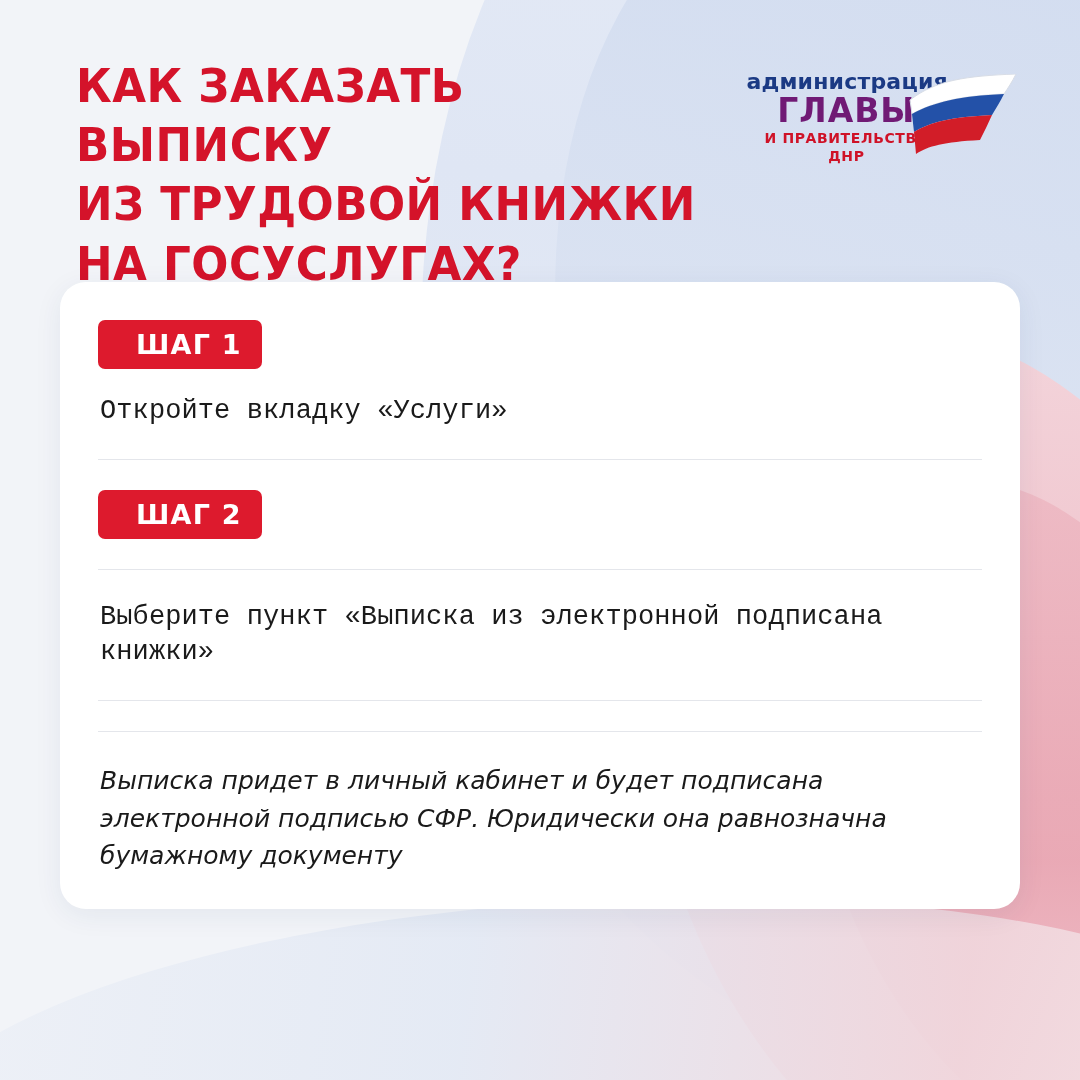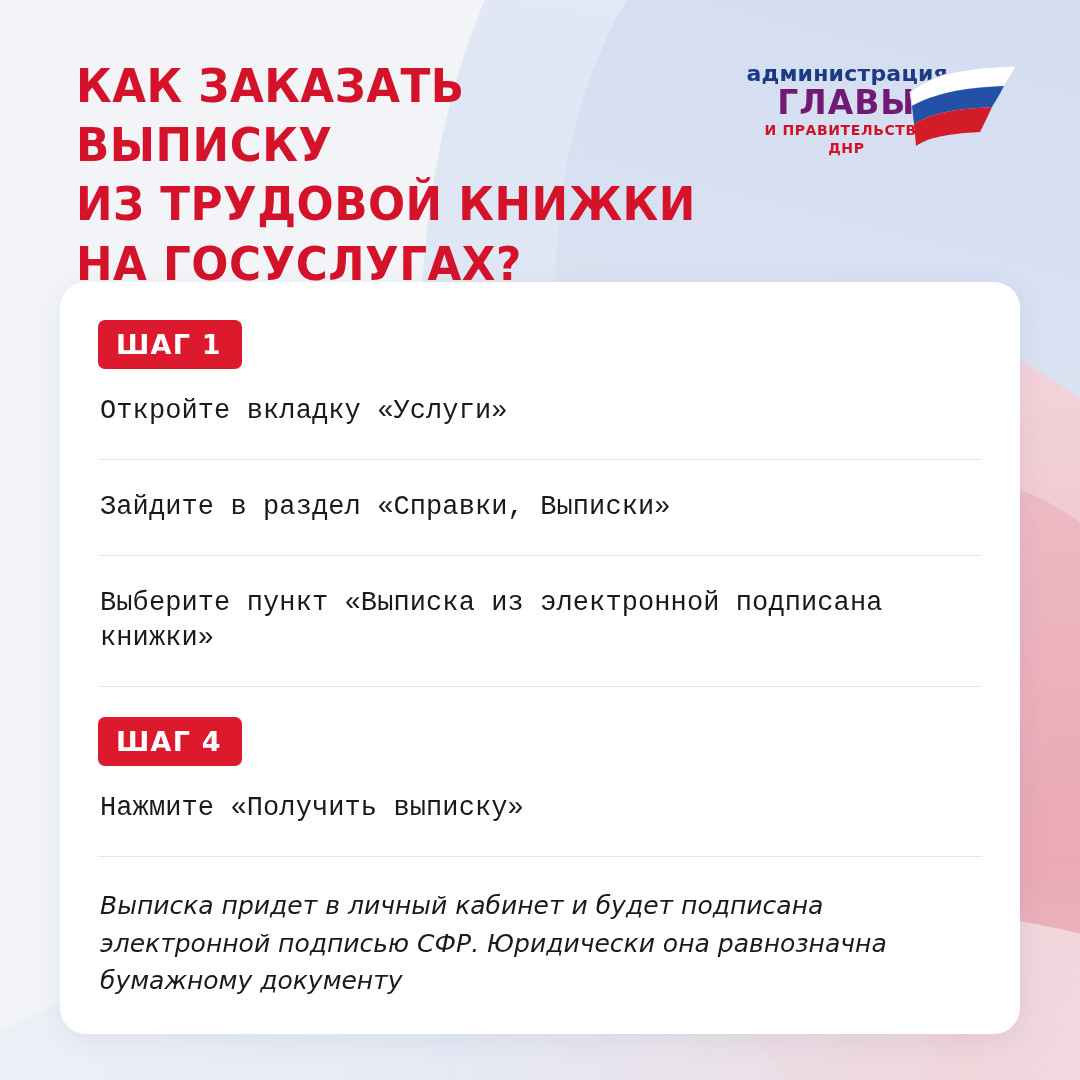--- a/index.html
+++ b/index.html
@@ -104,21 +104,21 @@
     transform-origin: left top;
     white-space: pre-line;
     margin: 0;
   }
 
   
   .logo {
     position: relative;
     width: 290px;
     height: 120px;
-    margin-top: 6px;
+    margin-top: 14px;
   }
   .logo-text {
     position: absolute;
     left: 0;
     top: 0;
     width: 200px;
     text-align: center;
   }
   .logo-line1 {
     font-family: "DejaVu Sans", sans-serif;
@@ -168,21 +168,21 @@
     padding: 0 38px;
   }
   .step-badge {
     display: inline-block;
     background: #dd1a2d;
     color: #ffffff;
     font-family: "DejaVu Sans", sans-serif;
     font-weight: bold;
     font-size: 27px;
     letter-spacing: 1.2px;
-    padding: 9px 20px 9px 18px;
+    padding: 9px 20px 9px 38px;
     border-radius: 7px;
     text-transform: uppercase;
   }
   .step-text {
     font-family: Liberation Mono, monospace;
     font-size: 27px;
     color: #1a1a1a;
     margin: 25px 0 0 2px;
     line-height: 1.3;
     letter-spacing: .1px;
@@ -236,33 +236,29 @@
 
   <div class="card">
 
     <div class="step">
       <span class="step-badge">ШАГ 1</span>
       <p class="step-text">Откройте вкладку «Услуги»</p>
     </div>
     <div class="divider"></div>
 
     <div class="step">
-      <p class="step-text">Зайдите в раздел «Справки, Выписки»</p>
+      <span class="step-badge">ШАГ 2</span>
     </div>
     <div class="divider"></div>
 
     <div class="step">
       <p class="step-text">Выберите пункт «Выписка из электронной подписана книжки»</p>
     </div>
     <div class="divider"></div>
 
-    <div class="step">
-      <span class="step-badge">ШАГ 4</span>
-      <p class="step-text">Нажмите «Получить выписку»</p>
-    </div>
     <div class="divider"></div>
 
     <div class="footnote">Выписка придет в личный кабинет и будет подписана
 электронной подписью СФР. Юридически она равнозначна
 бумажному документу</div>
   </div>
 
 </div>
 
 </body></html>

